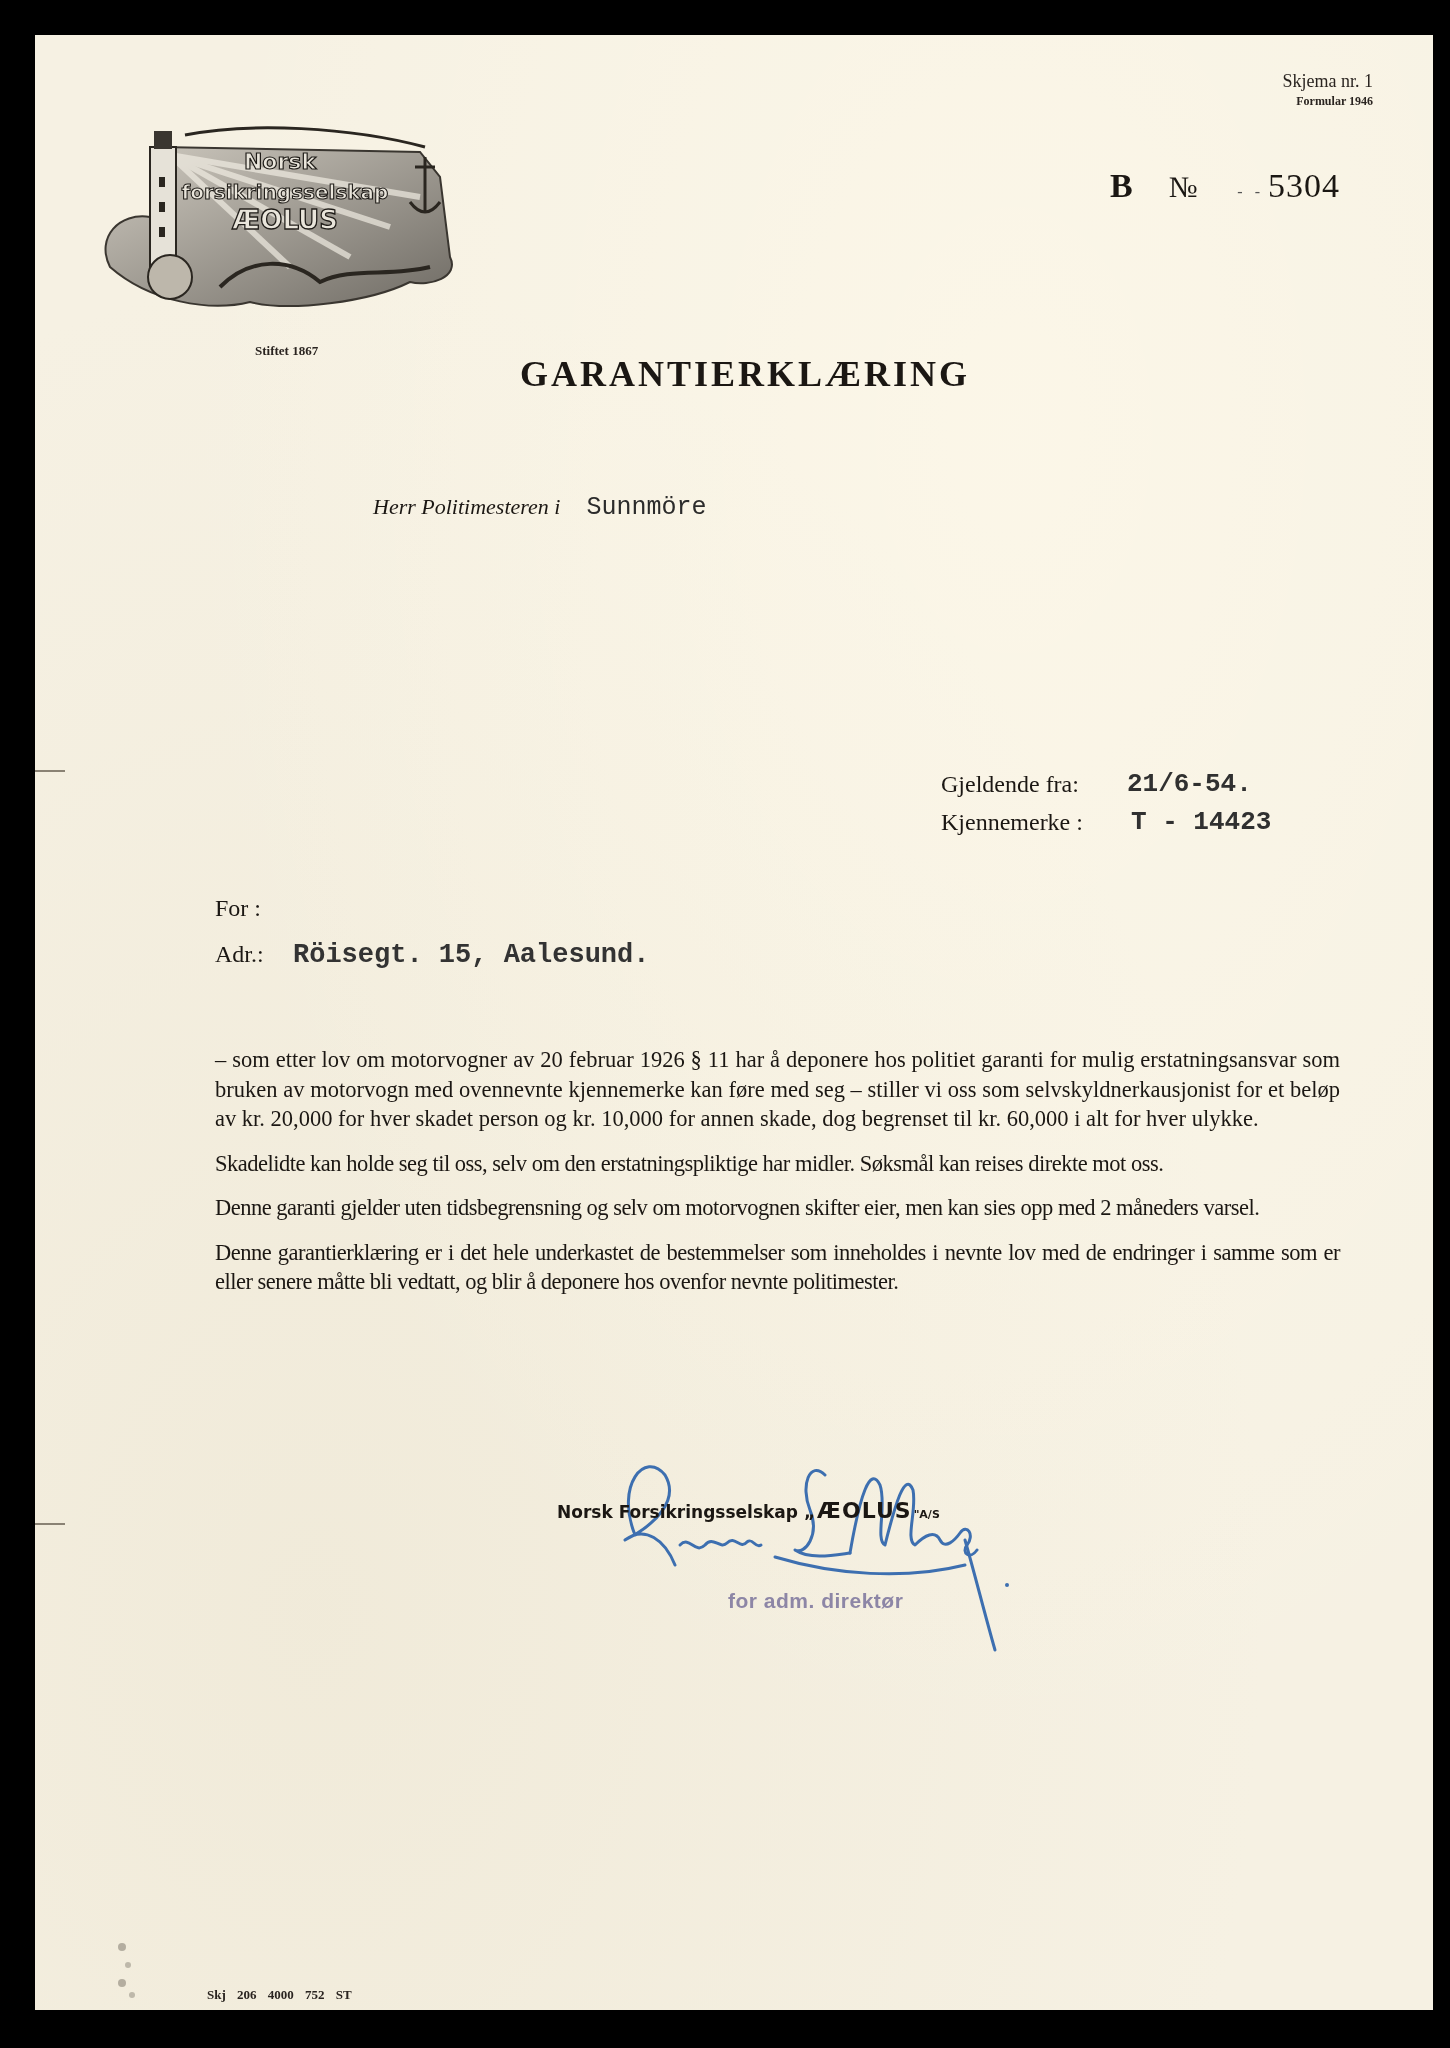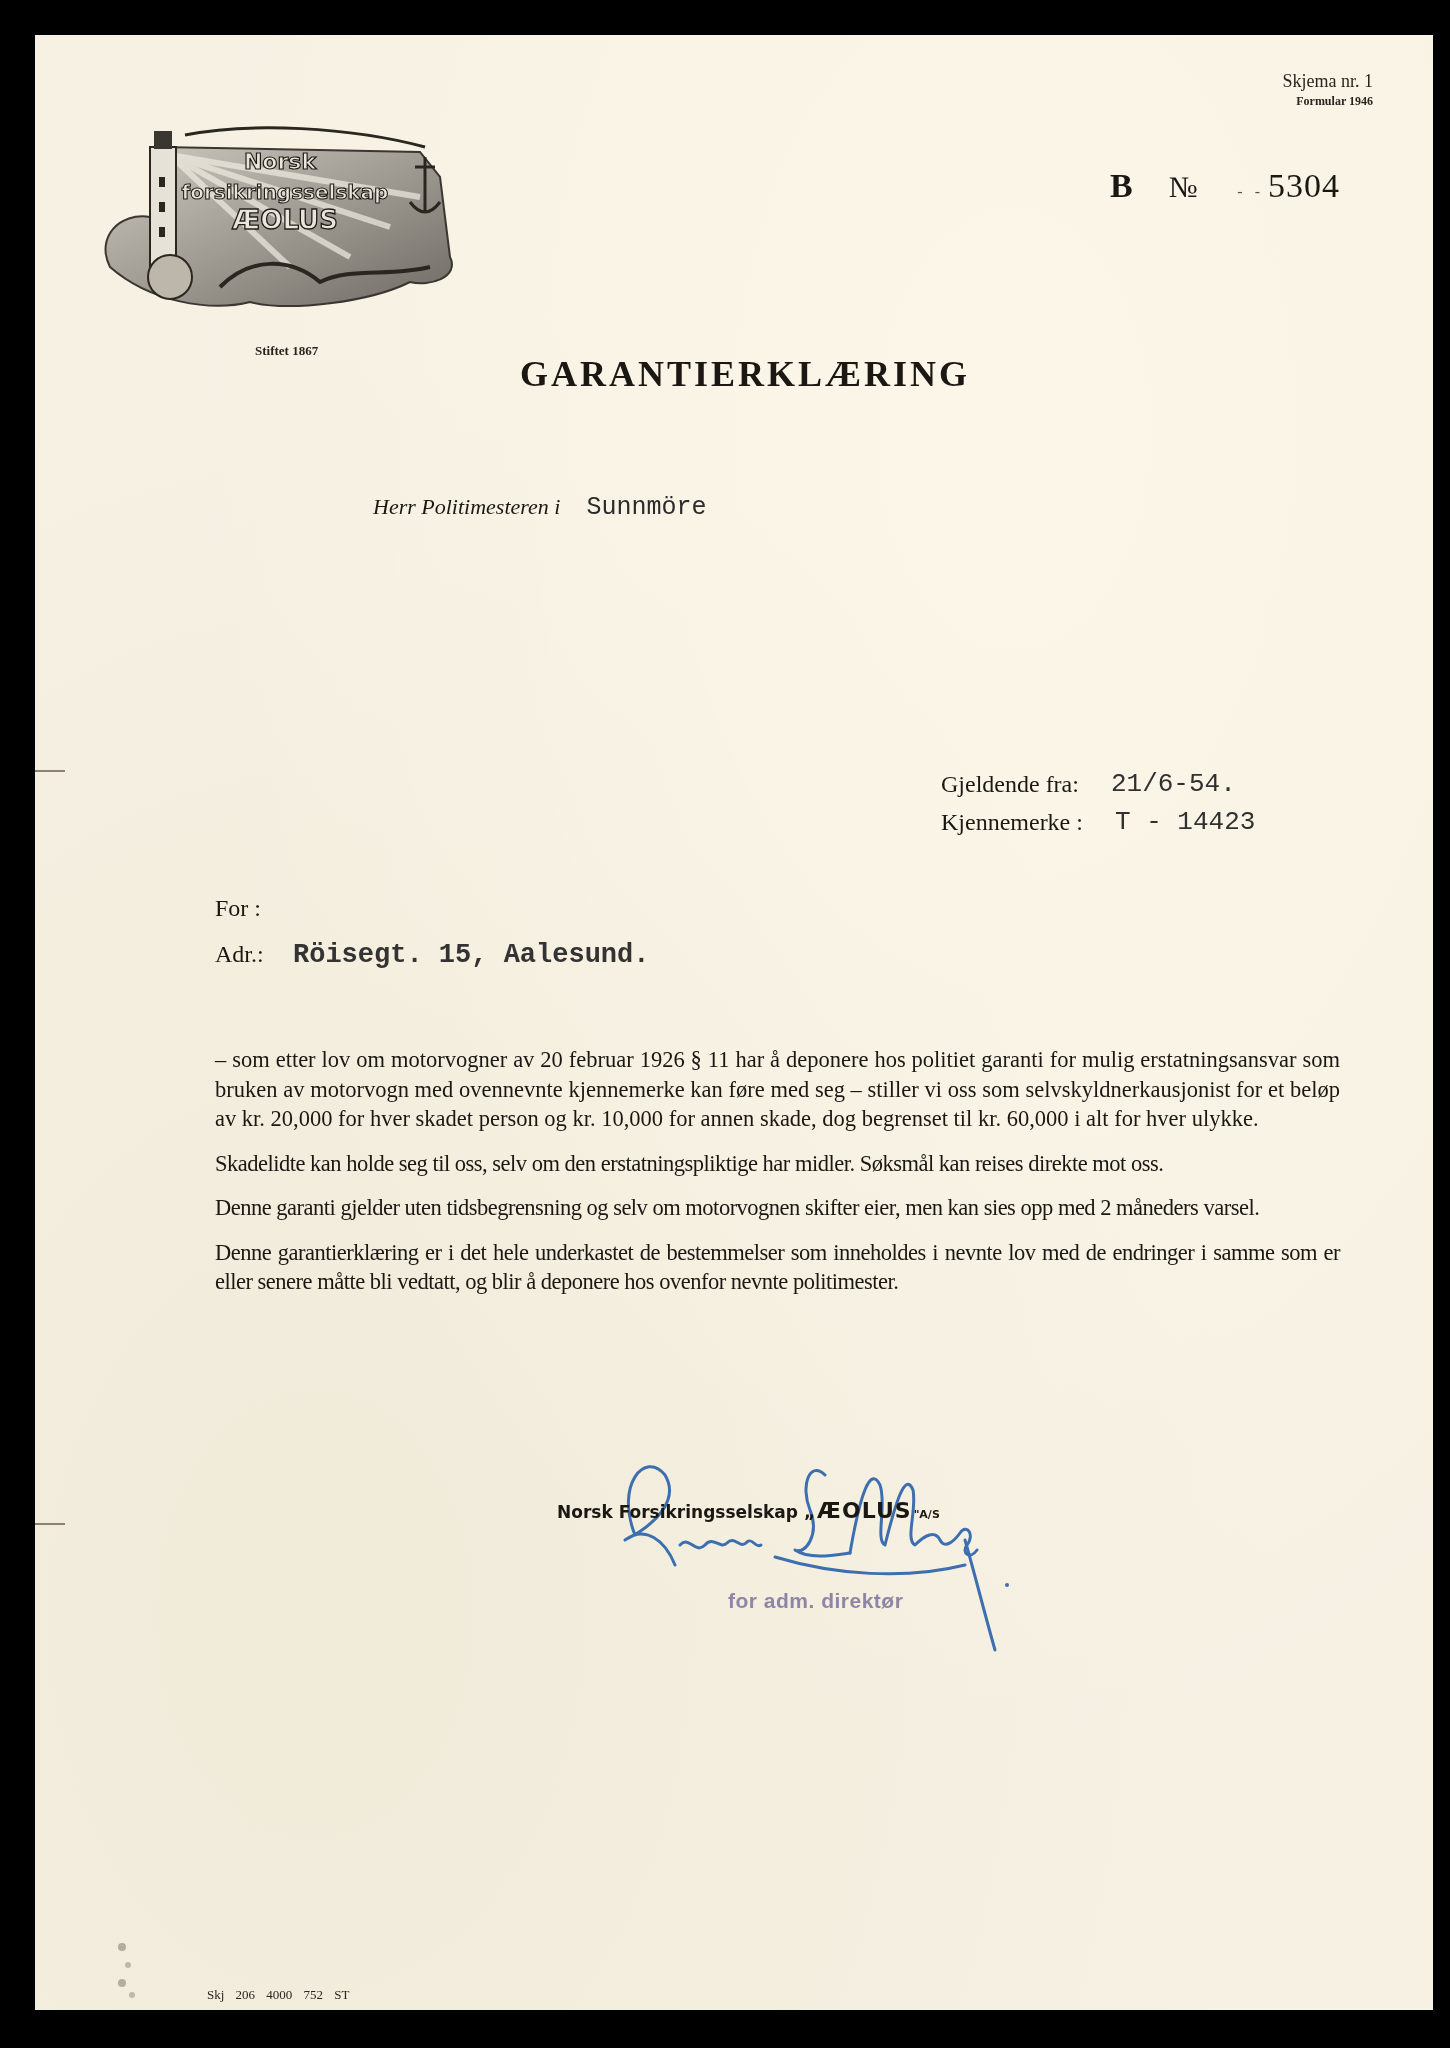--- a/index.html
+++ b/index.html
@@ -34,40 +34,40 @@
 
   .title { left: 485px; top: 318px; font-size: 36px; font-weight: bold; letter-spacing: 3px; color: #1b1713; }
 
   .addressee { left: 338px; top: 458px; font-size: 22px; display: flex; align-items: baseline; }
   .addressee .it { font-style: italic; margin-right: 26px; }
   .type { font-family: "Liberation Mono", "DejaVu Sans Mono", monospace; color: #2b2b2b; }
   .addressee .type { font-size: 25px; }
 
   .meta { left: 906px; top: 730px; font-size: 24px; line-height: 38px; }
   .meta .row { display: flex; align-items: flex-start; gap: 32px; }
-  .meta .type { font-size: 26px; margin-left: 0; font-weight: normal; color: #303030; }
+  .meta .type { font-size: 26px; margin-left: 16px; font-weight: bold; color: #303030; }
 
   .forblock { left: 180px; top: 850px; font-size: 24px; line-height: 46px; }
   .forblock .row { display: flex; align-items: baseline; }
   .forblock .lbl { width: 78px; }
   .forblock .type { font-size: 27px; font-weight: bold; color: #333; }
 
   .body { left: 180px; top: 1010px; width: 1125px; font-size: 22.5px; line-height: 29.5px; text-align: justify; }
   .body p { margin: 0 0 15px 0; }
   .body p.narrow { font-family: "Liberation Serif", serif; letter-spacing: -0.5px; }
 
   .company { left: 522px; top: 1463px; font-family: "DejaVu Sans", sans-serif; font-size: 17px; font-weight: bold; color: #1b1713; display: flex; align-items: baseline; }
   .company .big { font-size: 22px; font-weight: 900; letter-spacing: 1px; margin-left: 2px; }
   .company .as { font-size: 11px; margin-left: 2px; }
 
   .stamp { left: 693px; top: 1554px; font-family: "Liberation Sans", sans-serif; font-size: 21px; font-weight: bold; color: #8d86a6; letter-spacing: 0.5px; }
 
   .signature { left: 560px; top: 1410px; width: 420px; height: 220px; }
 
-  .footer { left: 172px; top: 1952px; font-size: 13px; font-weight: normal; color: #2a2420; word-spacing: 8px; }
+  .footer { left: 172px; top: 1952px; font-size: 13px; font-weight: bold; color: #2a2420; word-spacing: 8px; }
 
   .foldmark { left: 0; height: 2px; width: 30px; background: #8a8274; }
 </style>
 </head>
 <body>
 
 <div class="paper">
 
   <div class="abs skjema">
     <div class="l1">Skjema nr. 1</div>

